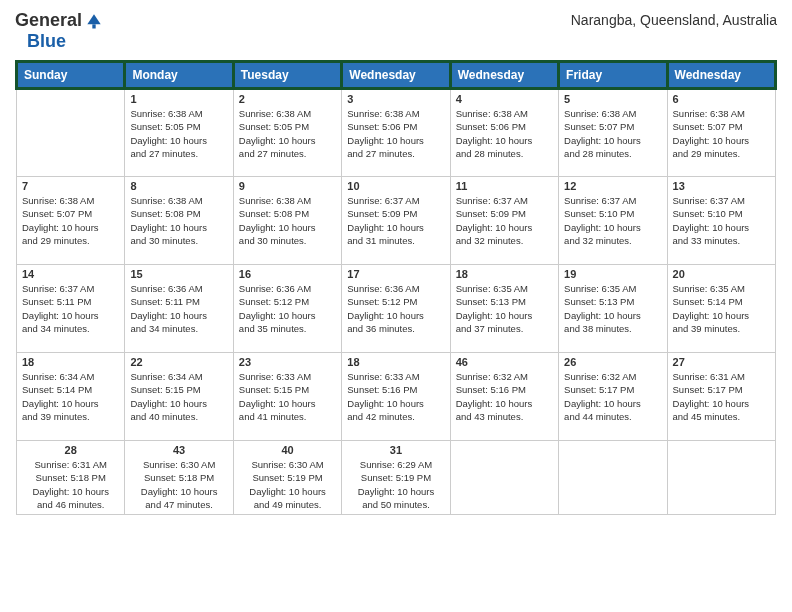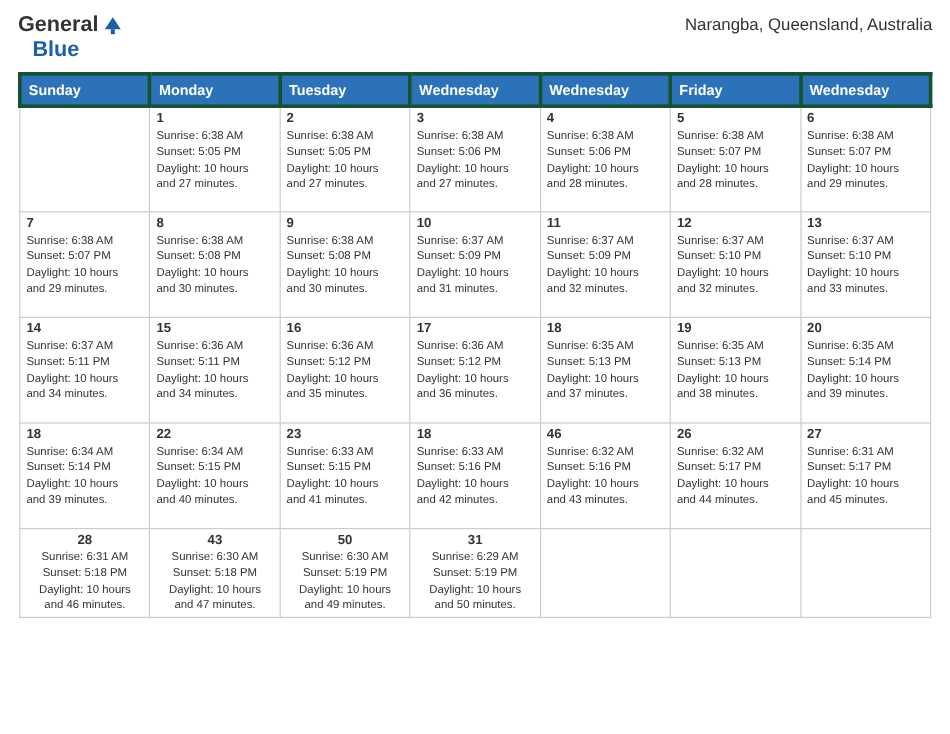--- a/index.html
+++ b/index.html
@@ -254,21 +254,21 @@
         <tr class="last-row">
           <td>
             <span class="day-number">28</span>
             <div class="day-info">Sunrise: 6:31 AM<br>Sunset: 5:18 PM<br>Daylight: 10 hours<br>and 46 minutes.</div>
           </td>
           <td>
             <span class="day-number">43</span>
             <div class="day-info">Sunrise: 6:30 AM<br>Sunset: 5:18 PM<br>Daylight: 10 hours<br>and 47 minutes.</div>
           </td>
           <td>
-            <span class="day-number">50</span>
+            <span class="day-number">40</span>
             <div class="day-info">Sunrise: 6:30 AM<br>Sunset: 5:19 PM<br>Daylight: 10 hours<br>and 49 minutes.</div>
           </td>
           <td>
             <span class="day-number">31</span>
             <div class="day-info">Sunrise: 6:29 AM<br>Sunset: 5:19 PM<br>Daylight: 10 hours<br>and 50 minutes.</div>
           </td>
           <td class="empty-cell"></td>
           <td class="empty-cell"></td>
           <td class="empty-cell"></td>
         </tr>

